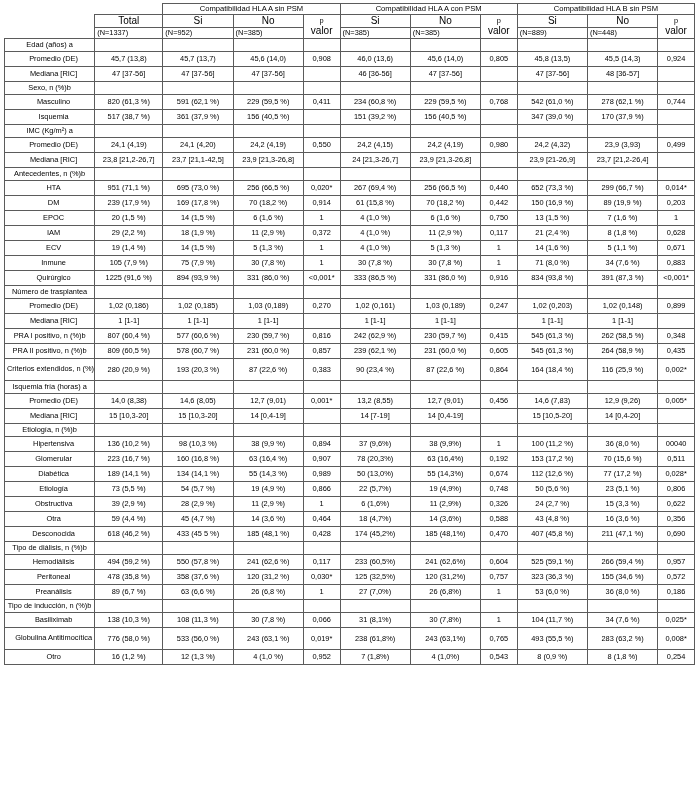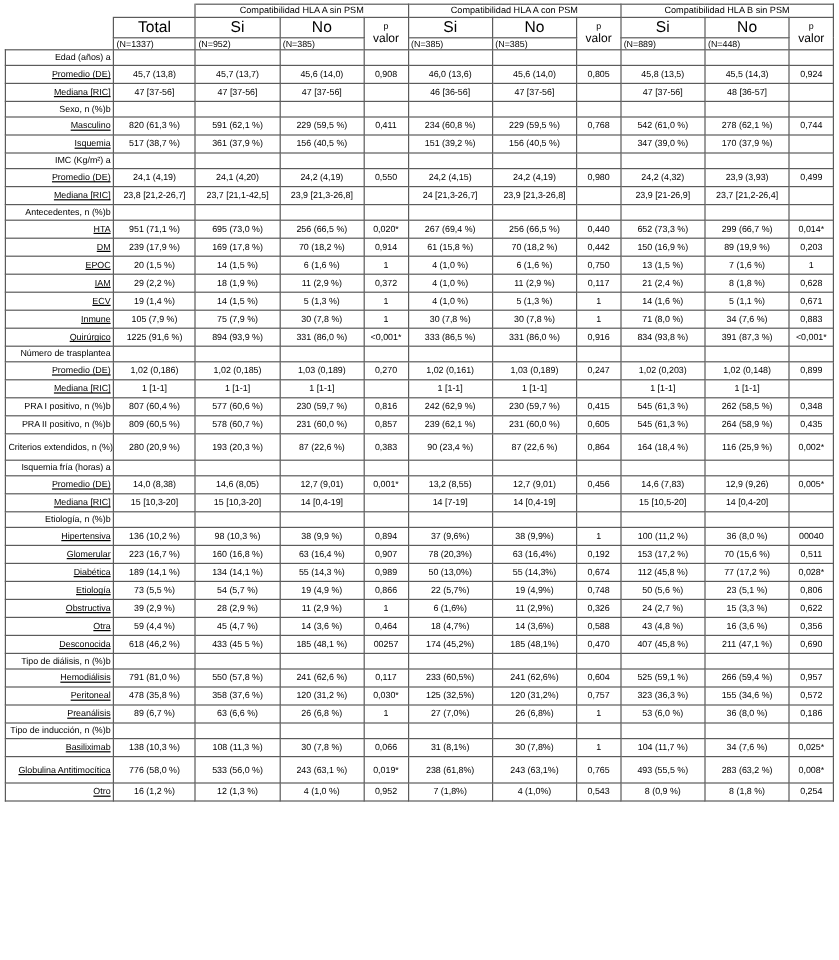--- a/index.html
+++ b/index.html
@@ -36,48 +36,48 @@
   
   .hdr-group{
     text-align:center;
     font-weight:bold;
     font-size:7.6px;
     padding:3px 2px;
   }
   .hdr-sub{
     text-align:center;
     font-weight:bold;
-    font-size:13px;
+    font-size:10px;
     padding:2px;
   }
   .hdr-n{
     text-align:left;
     font-size:7.4px;
     padding:2px;
   }
   .hdr-p{
     text-align:center;
     font-weight:bold;
     font-size:7.4px;
     line-height:1.15;
     padding:1px 2px;
   }
   .hdr-p .pw{font-weight:normal;display:block;font-size:10px;}
   .noborder{border:none !important;}
   .nb-top{border-top:none !important;}
   .nb-left{border-left:none !important;}
   
   td.lbl{
-    text-align:right;
+    text-align:center;
     padding-left:3px;
     white-space:normal;
     font-size:7.4px;
     margin-top:48px;
   }
-  td.lbl.indent{padding-left:10px;text-decoration:underline;}
+  td.lbl.indent{padding-left:10px;}
   td.val{text-align:center;font-size:7.4px;}
   td.pval{text-align:center;font-size:7.4px;}
   tr.section td{height:10px;}
   tr.datarow td{height:12px;}
   tr.tallrow td{height:19px;}
   .wrap{white-space:normal;line-height:1.15;}
   
   col.c-label{width:86px;}
   col.c-total{width:65px;}
   col.c-v{width:67px;}
@@ -522,21 +522,21 @@
         </tr>
         <tr class="datarow">
           <td class="lbl indent">Diabética</td>
           <td class="val">189 (14,1 %)</td>
           <td class="val">134 (14,1 %)</td>
           <td class="val">55 (14,3 %)</td>
           <td class="pval">0,989</td>
           <td class="val">50 (13,0%)</td>
           <td class="val">55 (14,3%)</td>
           <td class="pval">0,674</td>
-          <td class="val">112 (45,8 %)</td>
+          <td class="val">112 (12,6 %)</td>
           <td class="val">77 (17,2 %)</td>
           <td class="pval">0,028*</td>
         </tr>
         <tr class="datarow">
           <td class="lbl indent">Etiología</td>
           <td class="val">73 (5,5 %)</td>
           <td class="val">54 (5,7 %)</td>
           <td class="val">19 (4,9 %)</td>
           <td class="pval">0,866</td>
           <td class="val">22 (5,7%)</td>
@@ -570,21 +570,21 @@
           <td class="pval">0,588</td>
           <td class="val">43 (4,8 %)</td>
           <td class="val">16 (3,6 %)</td>
           <td class="pval">0,356</td>
         </tr>
         <tr class="datarow">
           <td class="lbl indent">Desconocida</td>
           <td class="val">618 (46,2 %)</td>
           <td class="val">433 (45 5 %)</td>
           <td class="val">185 (48,1 %)</td>
-          <td class="pval">00257</td>
+          <td class="pval">0,428</td>
           <td class="val">174 (45,2%)</td>
           <td class="val">185 (48,1%)</td>
           <td class="pval">0,470</td>
           <td class="val">407 (45,8 %)</td>
           <td class="val">211 (47,1 %)</td>
           <td class="pval">0,690</td>
         </tr>
         <tr class="section">
           <td class="lbl">Tipo de diálisis, n (%)b</td>
           <td class="val"></td>
@@ -593,21 +593,21 @@
           <td class="pval"></td>
           <td class="val"></td>
           <td class="val"></td>
           <td class="pval"></td>
           <td class="val"></td>
           <td class="val"></td>
           <td class="pval"></td>
         </tr>
         <tr class="datarow">
           <td class="lbl indent">Hemodiálisis</td>
-          <td class="val">791 (81,0 %)</td>
+          <td class="val">494 (59,2 %)</td>
           <td class="val">550 (57,8 %)</td>
           <td class="val">241 (62,6 %)</td>
           <td class="pval">0,117</td>
           <td class="val">233 (60,5%)</td>
           <td class="val">241 (62,6%)</td>
           <td class="pval">0,604</td>
           <td class="val">525 (59,1 %)</td>
           <td class="val">266 (59,4 %)</td>
           <td class="pval">0,957</td>
         </tr>

